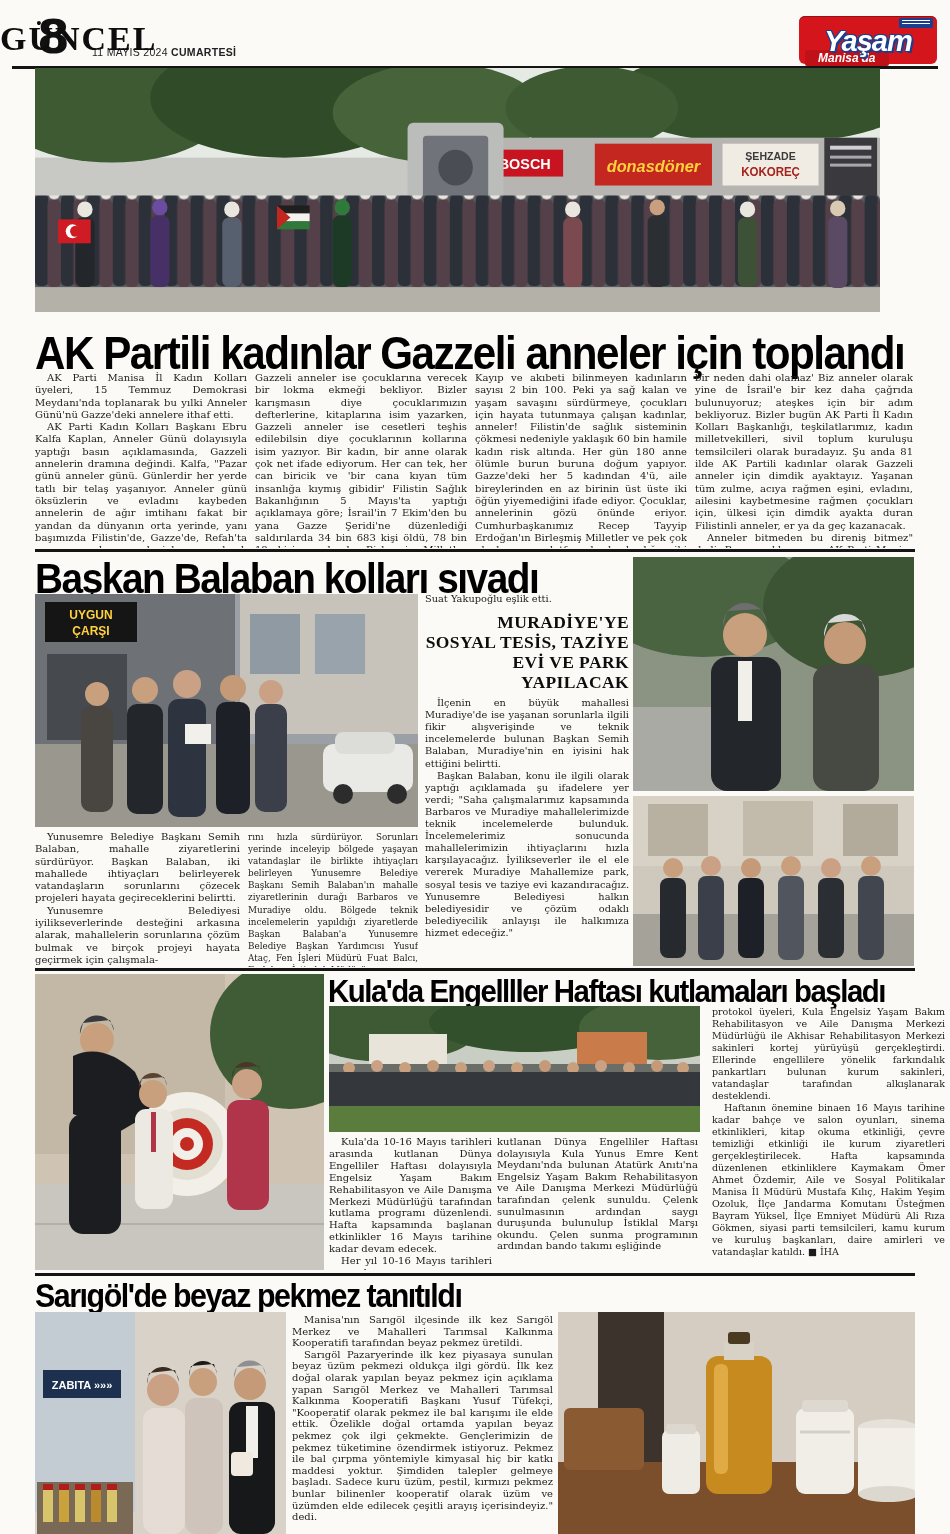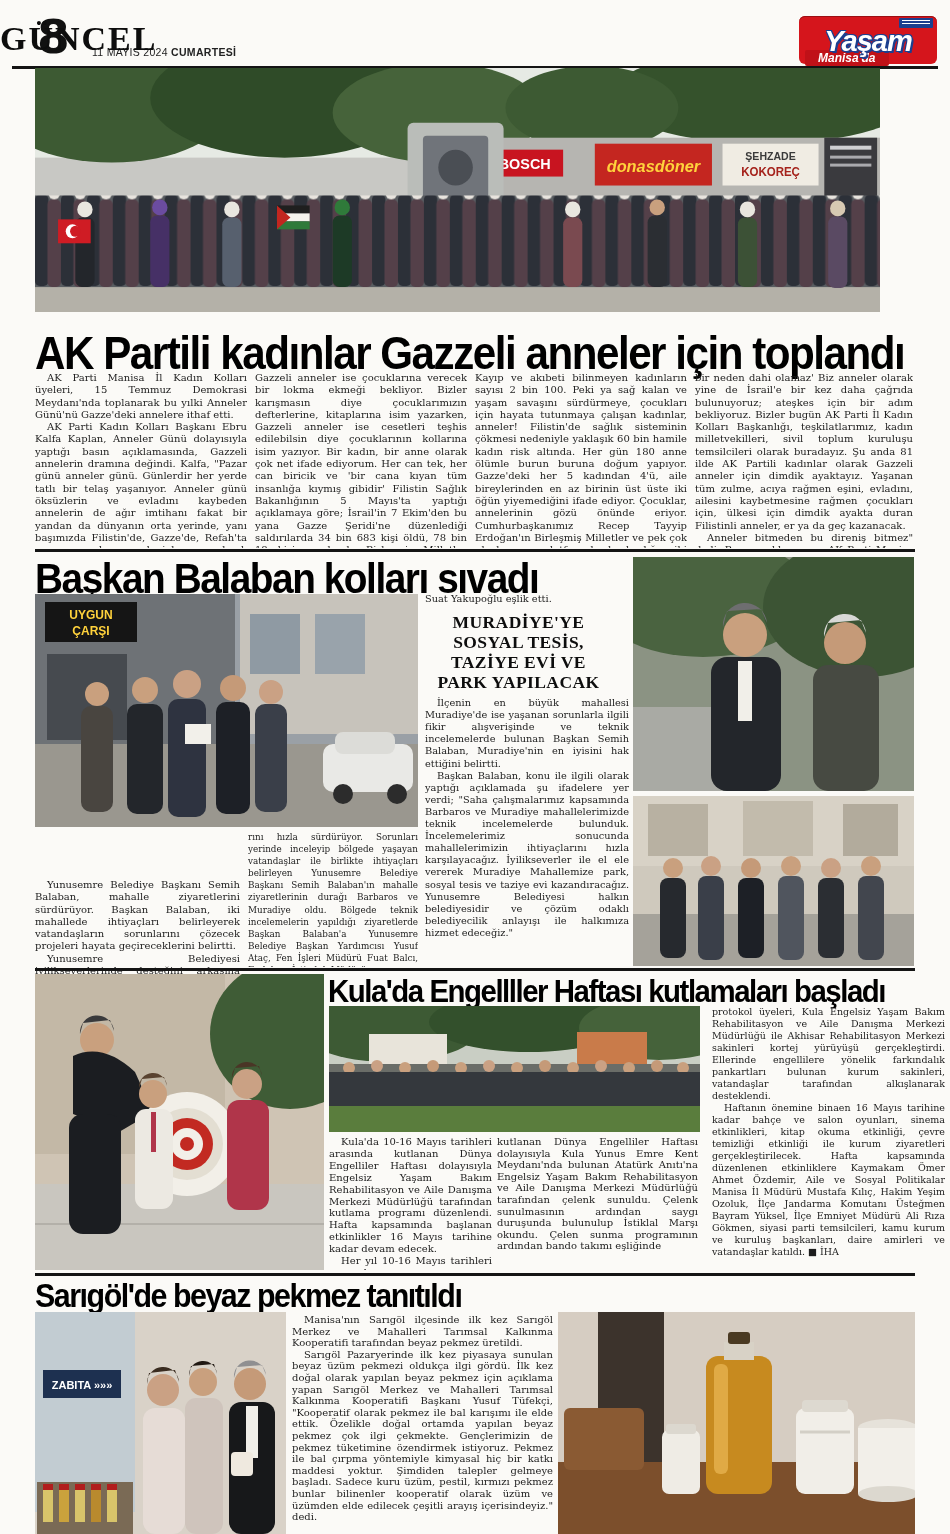--- a/index.html
+++ b/index.html
@@ -35,21 +35,21 @@
   .col{text-align:justify;overflow:hidden;}
   .col p{margin:0;text-indent:12px;}
   .col.cont p:first-child{text-indent:0;}
   .f10{font-size:10px;line-height:12.3px;}
   .f98{font-size:9.8px;line-height:12.1px;}
   .f95{font-size:9.5px;line-height:12px;}
   .f93{font-size:10px;line-height:11.6px;}
   .f88{font-size:8.8px;line-height:12.1px;}
   .f85{font-size:10px;line-height:11.9px;}
   .subhead{font-family:"Liberation Serif",serif;font-weight:bold;font-size:17.5px;line-height:20px;
-    letter-spacing:.4px;color:#0d0d0d;margin:7px 17px 5px 0;text-align:center;}
+    letter-spacing:.4px;color:#0d0d0d;margin:7px 0 5px 0;text-align:right;}
   
   .photo{overflow:hidden;background:#c8c8c4;}
   .photo svg{display:block;width:100%;height:100%;}
 </style>
 </head>
 <body>
 
 <div class="page">
 
   <div class="abs pagenum" style="left:37px;top:13px;">8</div>
@@ -224,21 +224,21 @@
         <circle cx="158" cy="70" r="10" fill="#c9a07e"></circle>
           <rect x="145" y="80" width="26" height="84" rx="8" fill="#50555e"></rect>
         <circle cx="198" cy="72" r="10" fill="#caa184"></circle>
           <rect x="185" y="82" width="26" height="80" rx="8" fill="#2b2e33"></rect>
         <circle cx="238" cy="70" r="10" fill="#c9a07e"></circle>
           <rect x="225" y="80" width="26" height="84" rx="8" fill="#42464e"></rect>
       </g>
     </svg>
   </div>
 
-  <div class="abs col f10" style="left:35px;top:831px;width:205px;height:136px;margin-top:48px;">
+  <div class="abs col f10" style="left:35px;top:831px;width:205px;height:136px;">
       <p>Yunusemre Belediye Başkanı Semih Balaban, mahalle ziyaretlerini sürdürüyor. Başkan Balaban, iki mahallede ihtiyaçları belirleyerek vatandaşların sorunlarını çözecek projeleri hayata geçireceklerini belirtti.</p>
       <p>Yunusemre Belediyesi iyilikseverlerinde desteğini arkasına alarak, mahallelerin sorunlarına çözüm bulmak ve birçok projeyi hayata geçirmek için çalışmala-</p>
     </div>
   <div class="abs col cont f88" style="left:248px;top:831px;width:170px;height:136px;">
       <p>rını hızla sürdürüyor. Sorunları yerinde inceleyip bölgede yaşayan vatandaşlar ile birlikte ihtiyaçları belirleyen Yunusemre Belediye Başkanı Semih Balaban'ın mahalle ziyaretlerinin durağı Barbaros ve Muradiye oldu. Bölgede teknik incelemelerin yapıldığı ziyaretlerde Başkan Balaban'a Yunusemre Belediye Başkan Yardımcısı Yusuf Ataç, Fen İşleri Müdürü Fuat Balcı, Emlak ve İstimlak Müdürü</p>
     </div>
 
   <div class="abs" style="left:425px;top:593px;width:204px;height:374px;overflow:hidden;">
     <div class="col cont f98">
         <p>Suat Yakupoğlu eşlik etti.</p>

